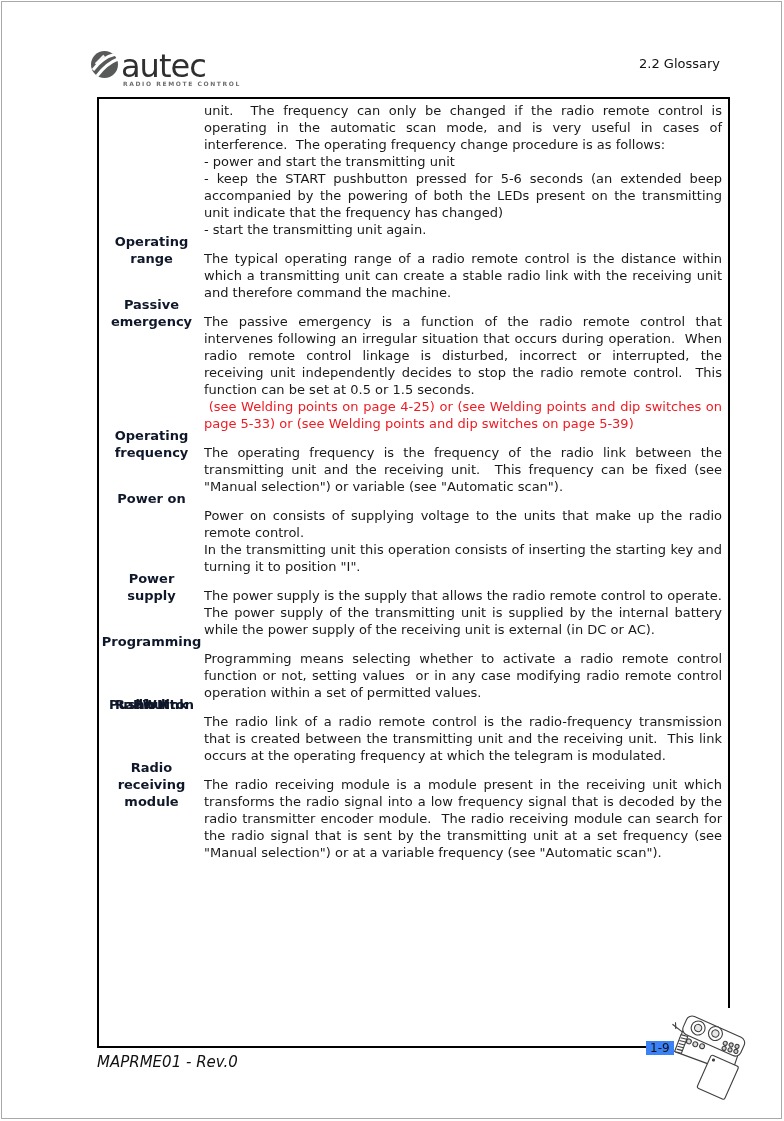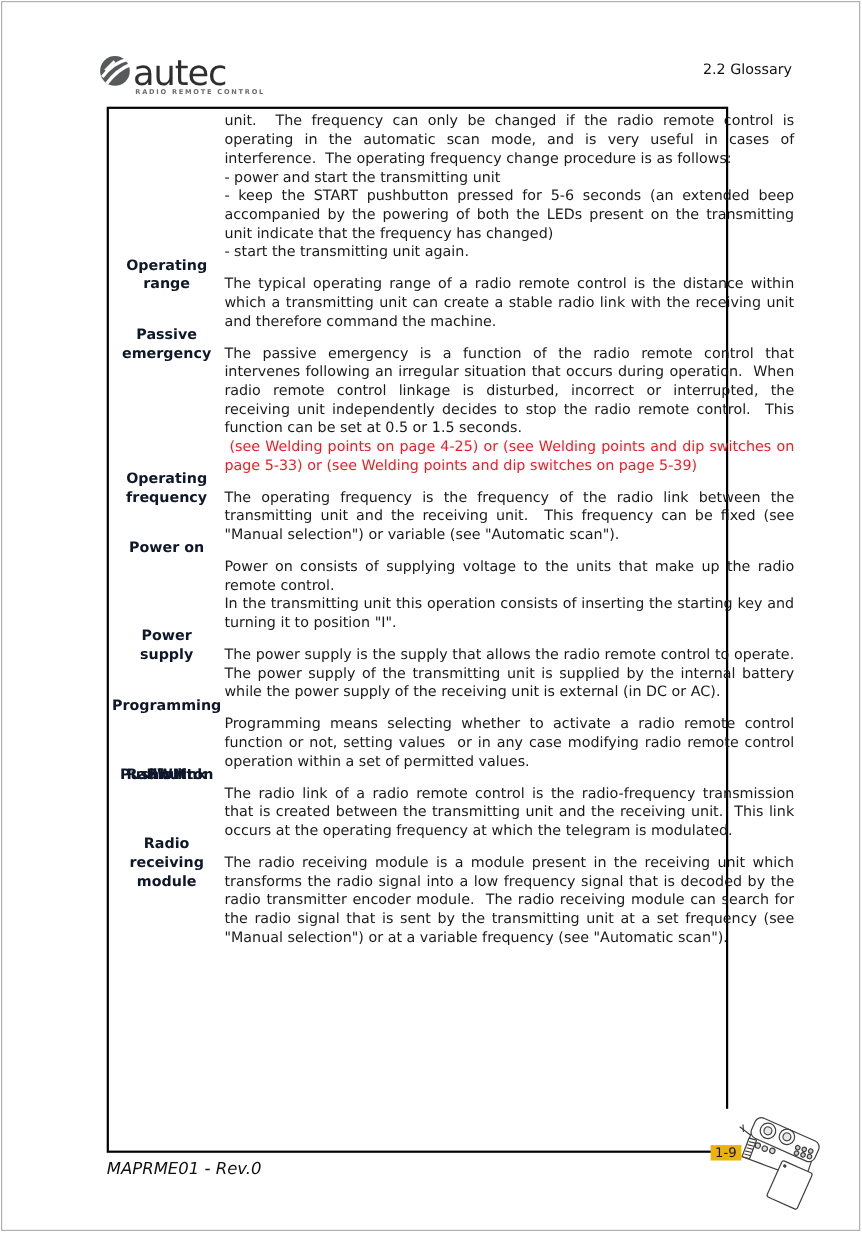--- a/index.html
+++ b/index.html
@@ -26,42 +26,42 @@
   .logo-tagline {
     font-size:6px; letter-spacing:1.6px; color:#6d6d6d; font-weight:bold;
     margin-left:33px; margin-top:1px; white-space:nowrap;
   }
   .section-title {
     position:absolute; right:66px; top:54px; font-size:13px; color:#111;
   }
 
   
   .glossary-box {
-    position:absolute; left:95px; top:95px; width:565px; height:951px;
+    position:absolute; left:95px; top:95px; width:633px; height:951px;
     border:2px solid #000; background:#fff;
     padding:3px 8px 0 2px;
   }
   .entry { position:relative; margin-top:12px; }
   .entry.first { margin-top:0; }
   .term {
     position:absolute; left:0; top:-17px; width:101px;
     text-align:center; font-weight:bold; font-size:13px; line-height:17px;
     white-space:pre-line; color:#0f172a;
   }
   .definition {
     margin-left:103px; width:518px;
     font-size:13px; line-height:17px; text-align:justify;
     white-space:pre-wrap; color:#1a1a1a;
   }
 
   
   .doc-ref { position:absolute; left:95px; top:1051px; font-size:15px; color:#111;font-style:italic; }
   .page-number {
     position:absolute; left:644px; top:1039px; font-size:12px; color:#111;
-    background:#eab308; padding:0 4px; z-index:3;
+    background:#3b82f6; padding:0 4px; z-index:3;
   }
   .corner-art {
     position:absolute; left:658px; top:1006px; width:100px; height:96px;
     background:#fff; z-index:2;
   }
   .corner-art svg { width:100%; height:100%; display:block; }
 </style>
 </head>
 <body>
 

